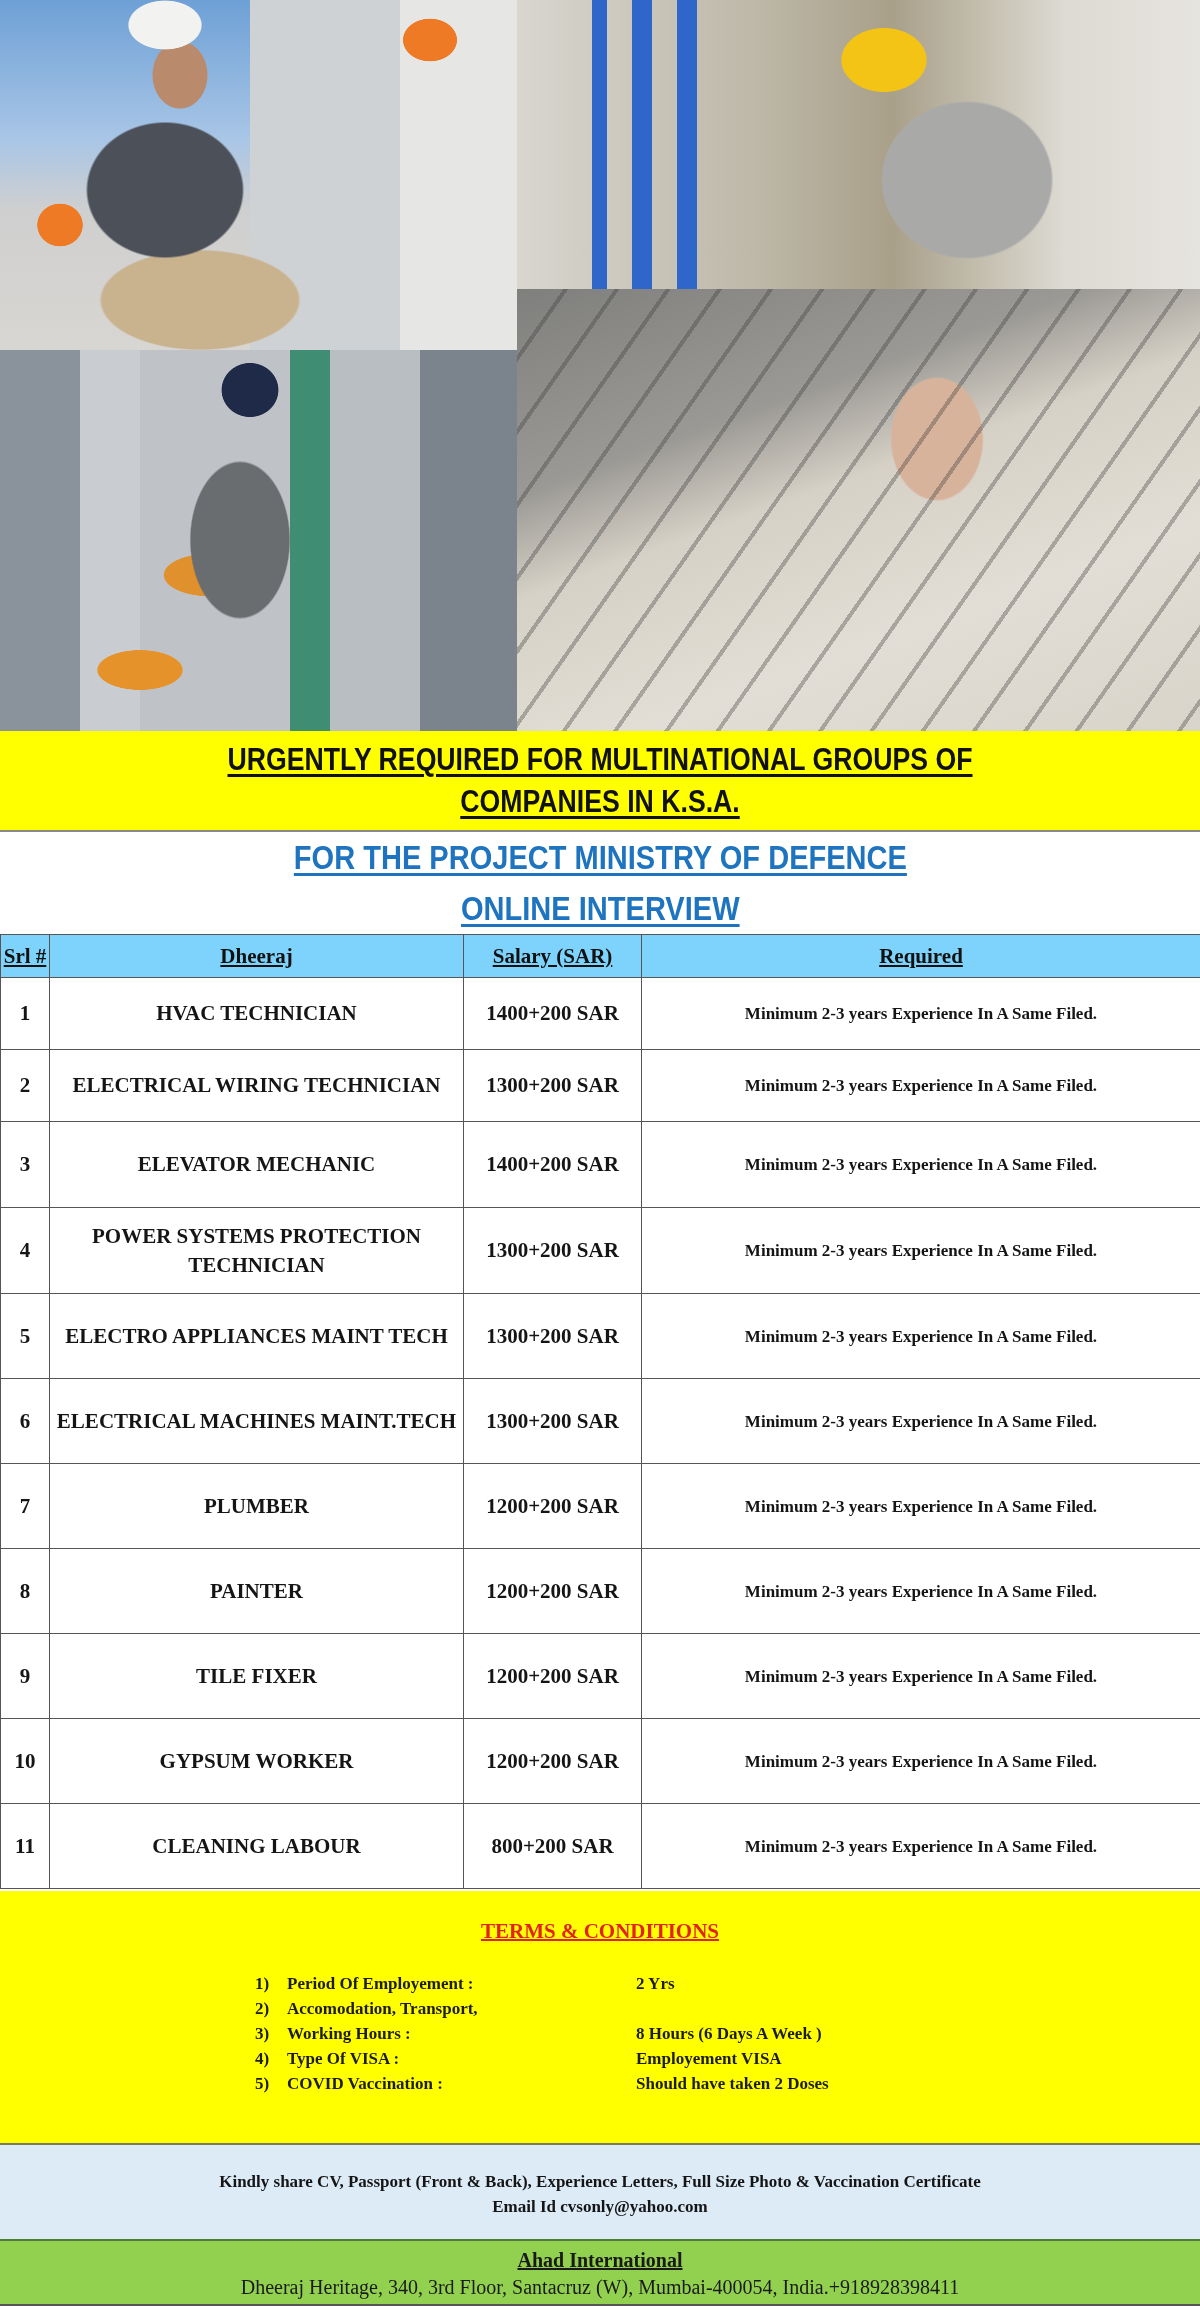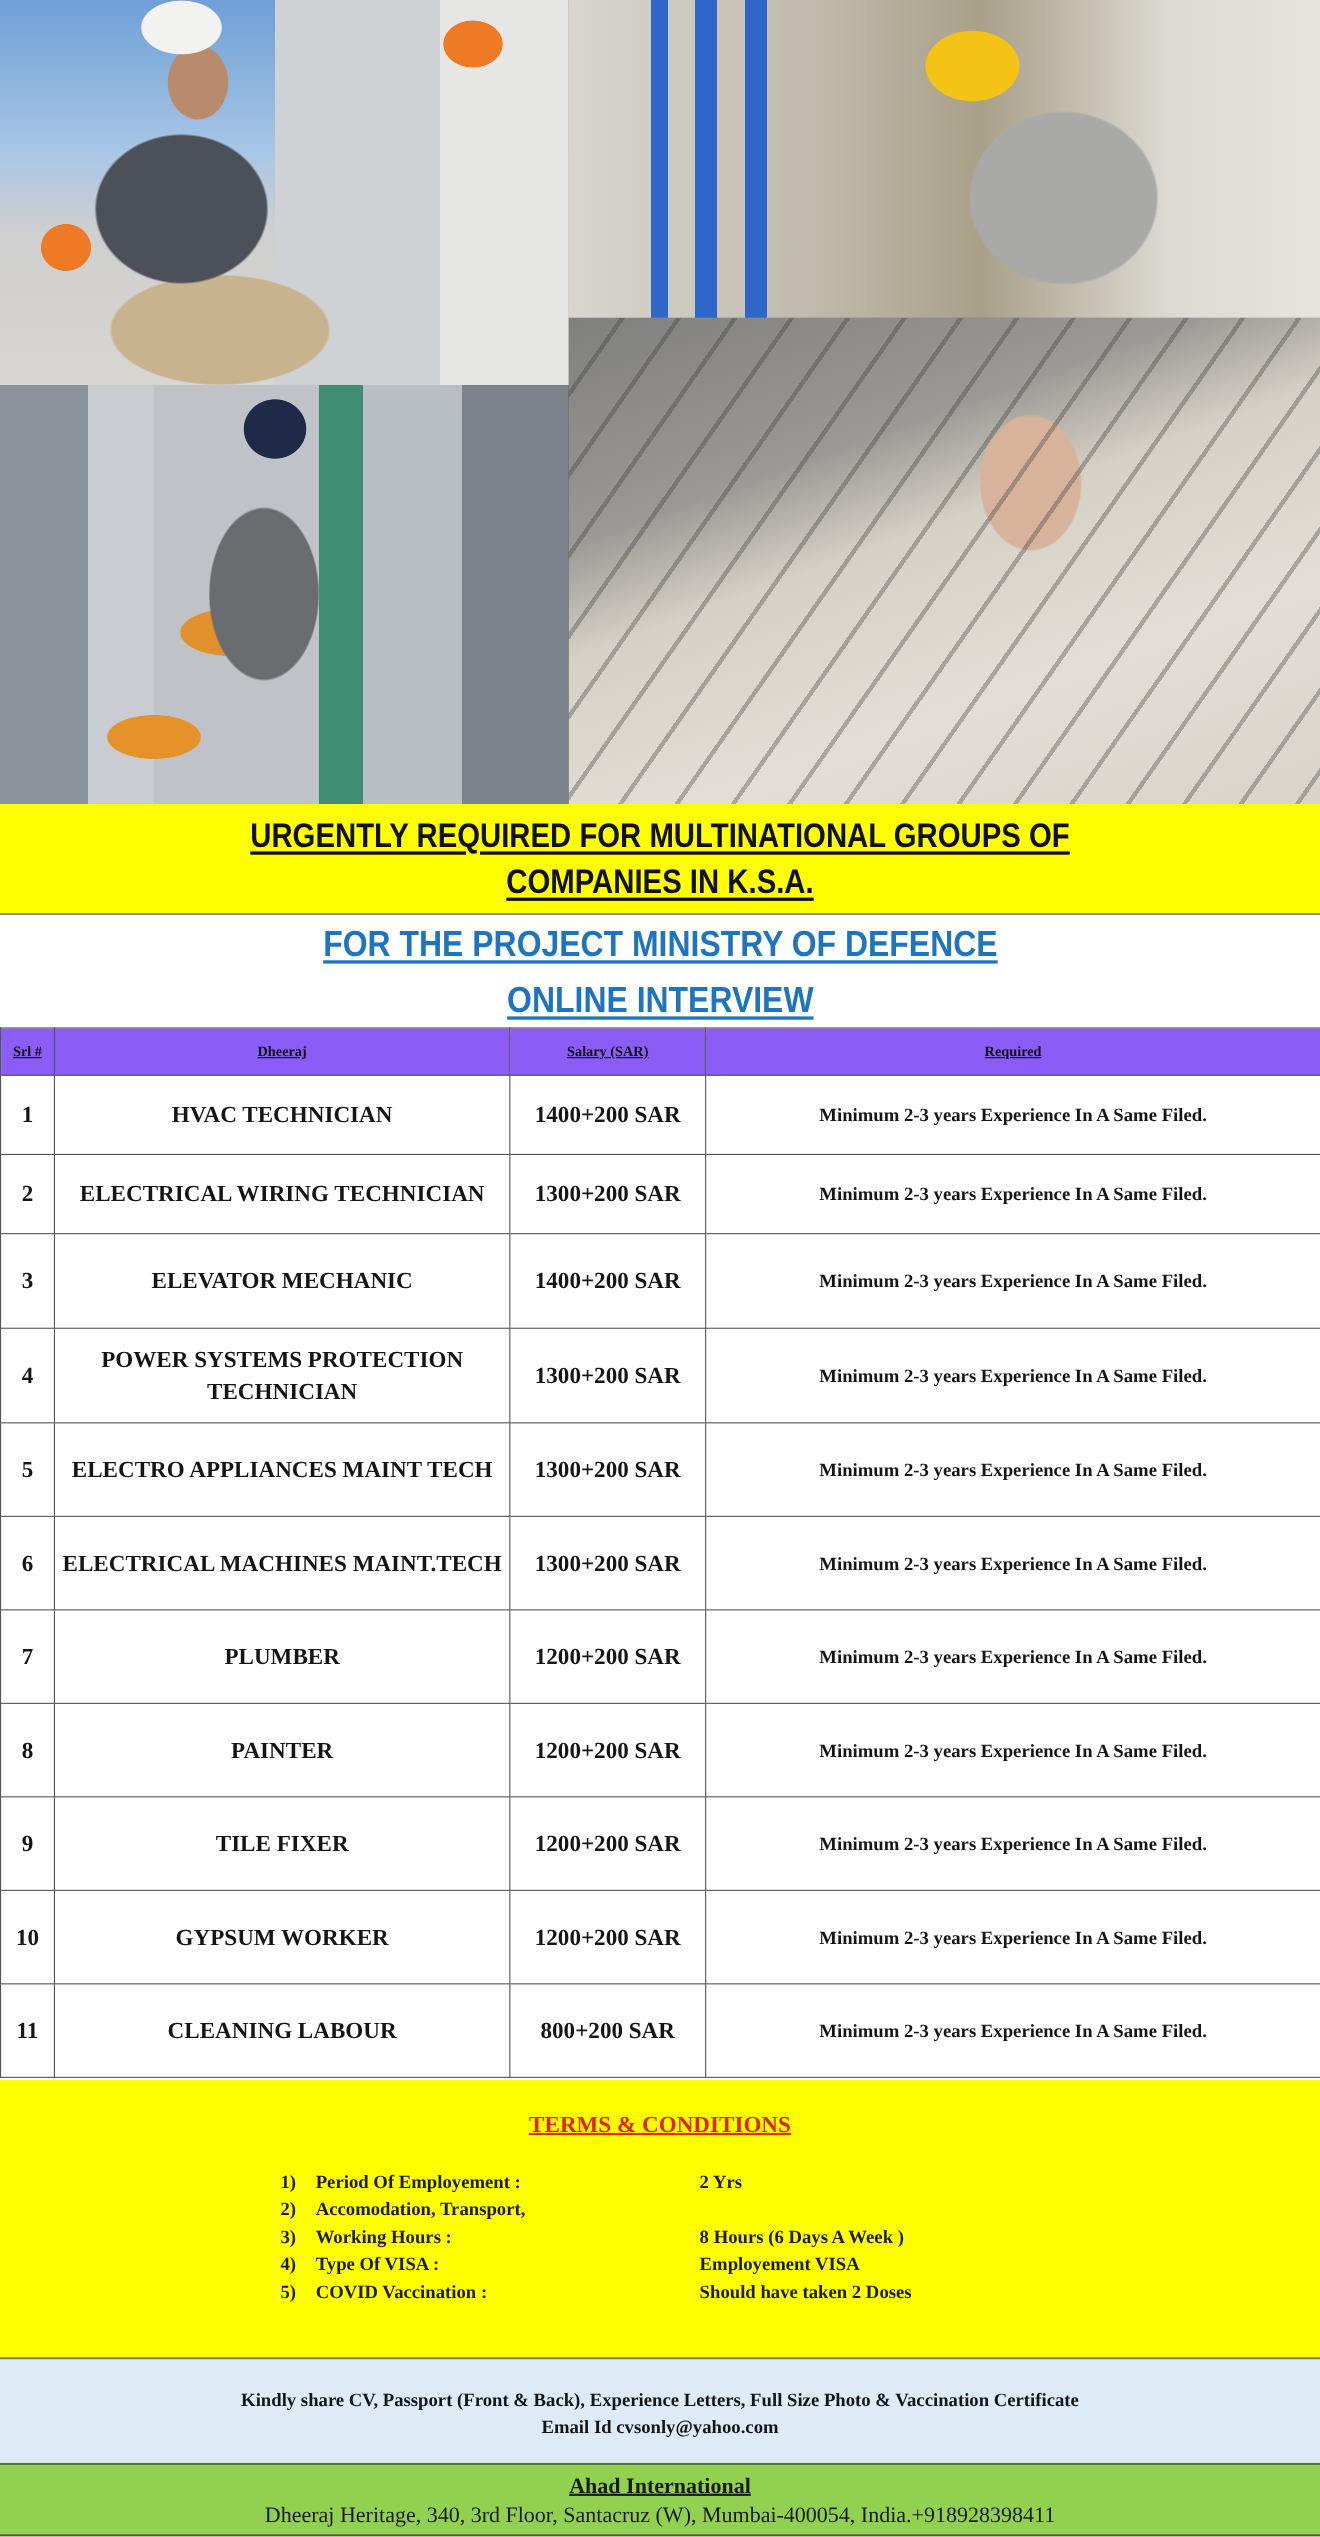--- a/index.html
+++ b/index.html
@@ -52,21 +52,21 @@
     border-bottom: 2px solid #8a8a8a; text-align: center; }
   .band-white.b1 { top: 832px; }
   .band-white.b2 { top: 883px; }
   .subhead { font-family: "Liberation Sans", sans-serif; font-weight: bold; font-size: 33px; line-height: 51px;
     color: #1f74c0; text-decoration: underline; text-decoration-thickness: 3px; text-underline-offset: 4px;
     display: inline-block; transform: scaleX(0.88); }
 
   
   .jobs { position: absolute; left: 0; top: 934px; width: 1200px; border-collapse: collapse; table-layout: fixed; }
   .jobs th, .jobs td { border: 1px solid #555; text-align: center; vertical-align: middle; font-weight: bold; }
-  .jobs thead th { background: #8b5cf6; height: 43px; font-size: 13px; text-decoration: underline; color: #111; }
+  .jobs thead th { background: #7dd3fc; height: 43px; font-size: 21px; text-decoration: underline; color: #111; }
   .jobs td { background: #fff; font-size: 21px; line-height: 29px; color: #151515; }
   .jobs td.c-srl { font-size: 21px; }
   .jobs td.c-req { font-size: 17px; }
   .jobs tr.r-short td { height: 72px; }
   .jobs tr.r-mid td { height: 86px; }
   .jobs tr.r-std td { height: 85px; }
   .col-srl { width: 49px; } .col-pos { width: 414px; } .col-sal { width: 178px; } .col-req { width: 559px; }
 
   
   .terms { position: absolute; left: 0; top: 1891px; width: 1200px; height: 254px; background: #ffff00;

